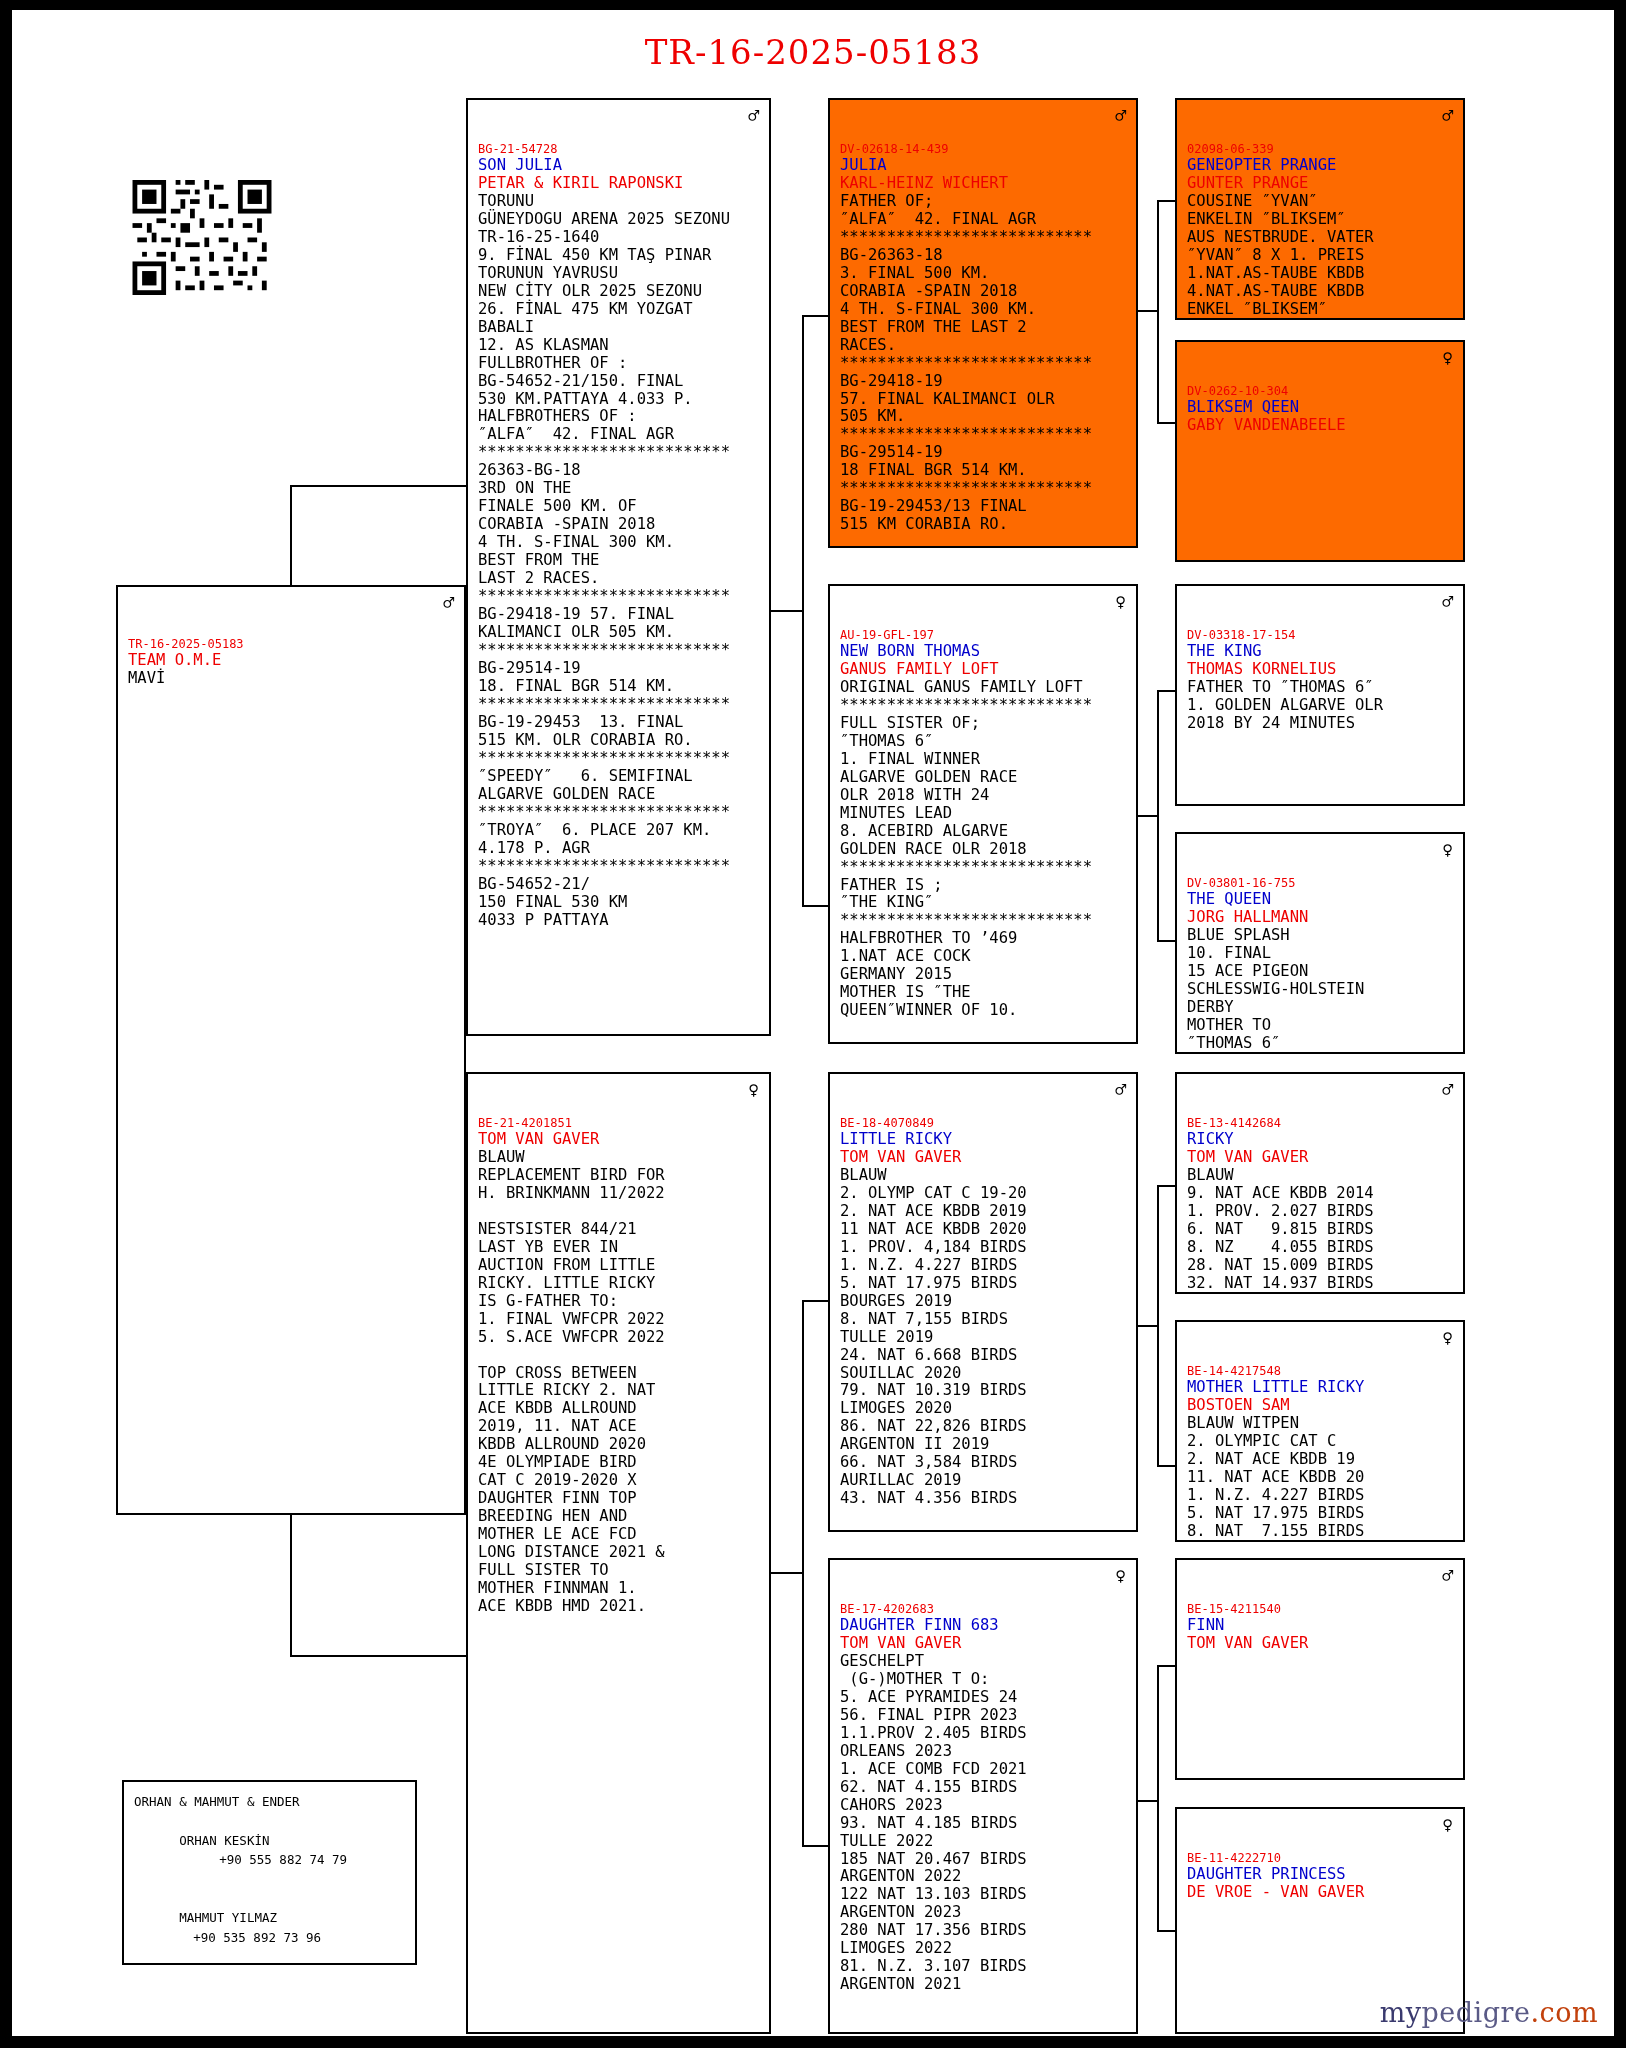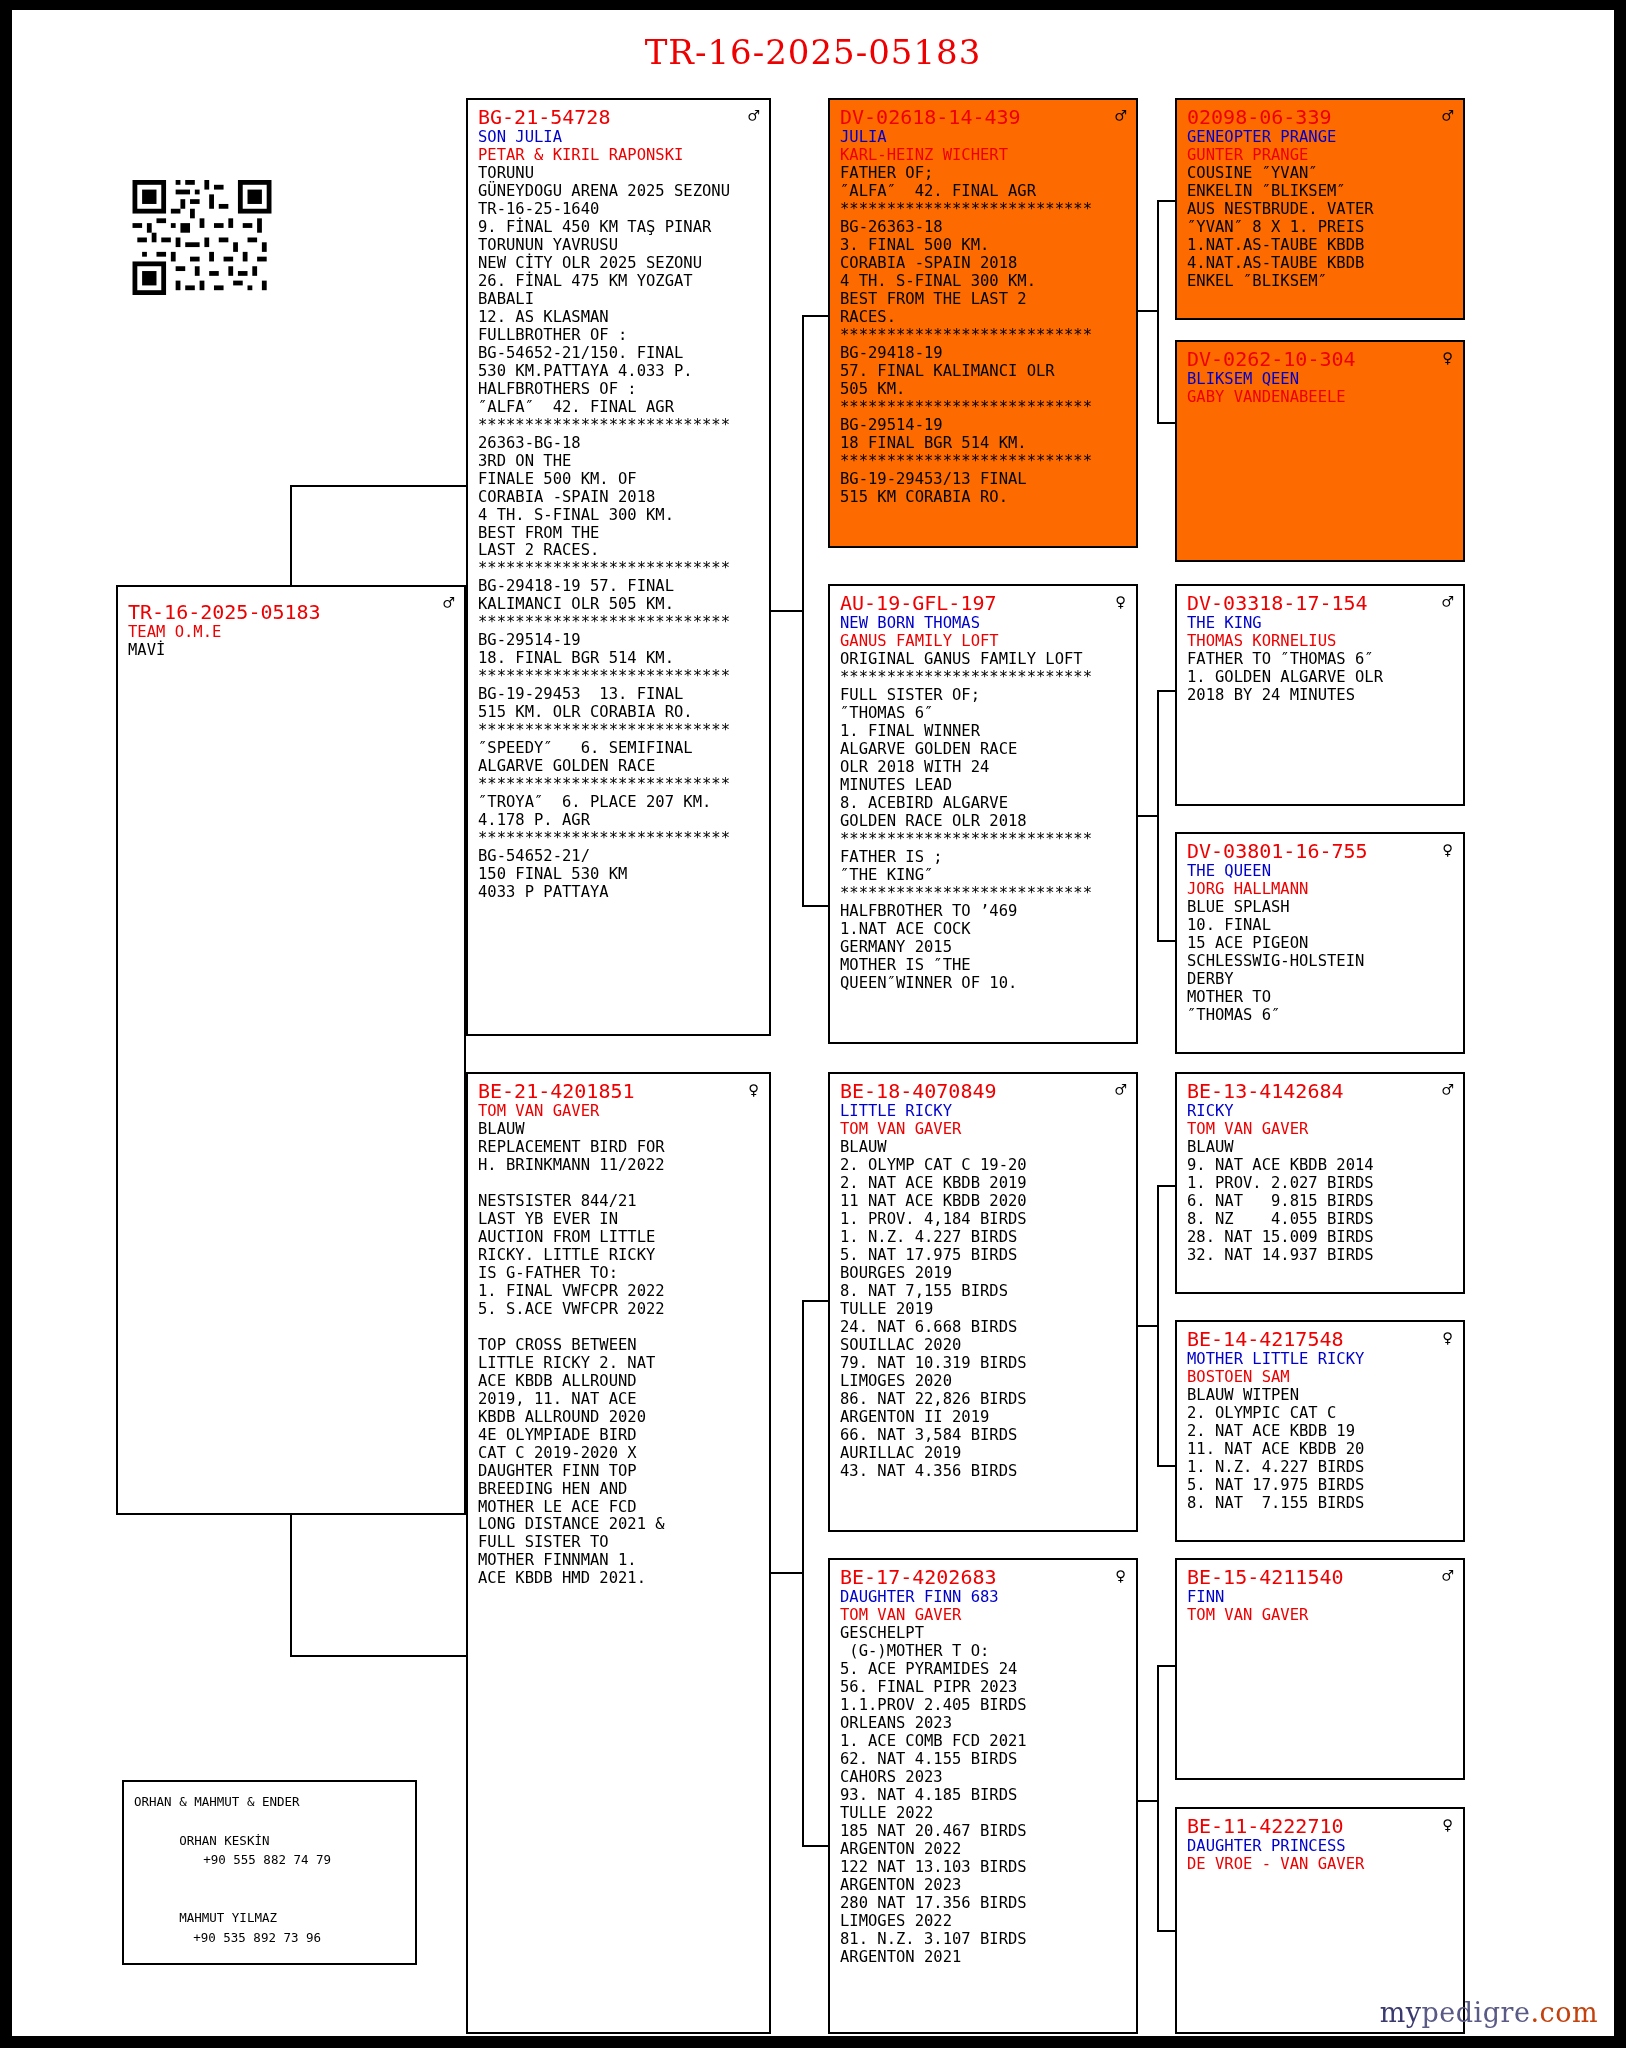--- a/index.html
+++ b/index.html
@@ -47,21 +47,21 @@
     position: absolute;
     box-sizing: border-box;
     border: 2px solid #000;
     background: #fff;
     overflow: hidden;
     padding: 6px 8px 4px 10px;
     line-height: 1.16;
     font-size: 15.5px;
   }
   .card.orange { background: #fd6a00; }
-  .card .ring { font-size: 20px; color: #ee0000; letter-spacing: 0px; }
+  .card .ring { font-size: 12px; color: #ee0000; letter-spacing: 0px; margin-top: 37px; }
   .card .name { color: #0000cc; }
   .card .owner { color: #ee0000; }
   .card .body { color: #000000; white-space: pre-wrap; }
   .sex {
     position: absolute;
     right: 10px;
     top: 6px;
     font-size: 18px;
     color: #000;
   }
@@ -492,21 +492,21 @@
     <span class="sex">♀</span>
     <div class="ring">BE-11-4222710</div>
     <div class="name">DAUGHTER PRINCESS</div>
     <div class="owner">DE VROE - VAN GAVER</div>
   </div>
 
   <div class="contact">
     <div class="row">ORHAN &amp; MAHMUT &amp; ENDER</div>
     <div class="row">
       <span>ORHAN KESKİN</span>
-      <span class="tel" style="margin-left:24px">+90 555 882 74 79</span>
+      <span class="tel" style="margin-left:40px">+90 555 882 74 79</span>
     </div>
     <div class="row">
       <span>MAHMUT YILMAZ</span>
       <span class="tel" style="margin-left:14px">+90 535 892 73 96</span>
     </div>
 
   </div>
 
   <div class="brand">
     <span class="my">my</span><span class="pedigre">pedigre</span><span class="com">.com</span>

